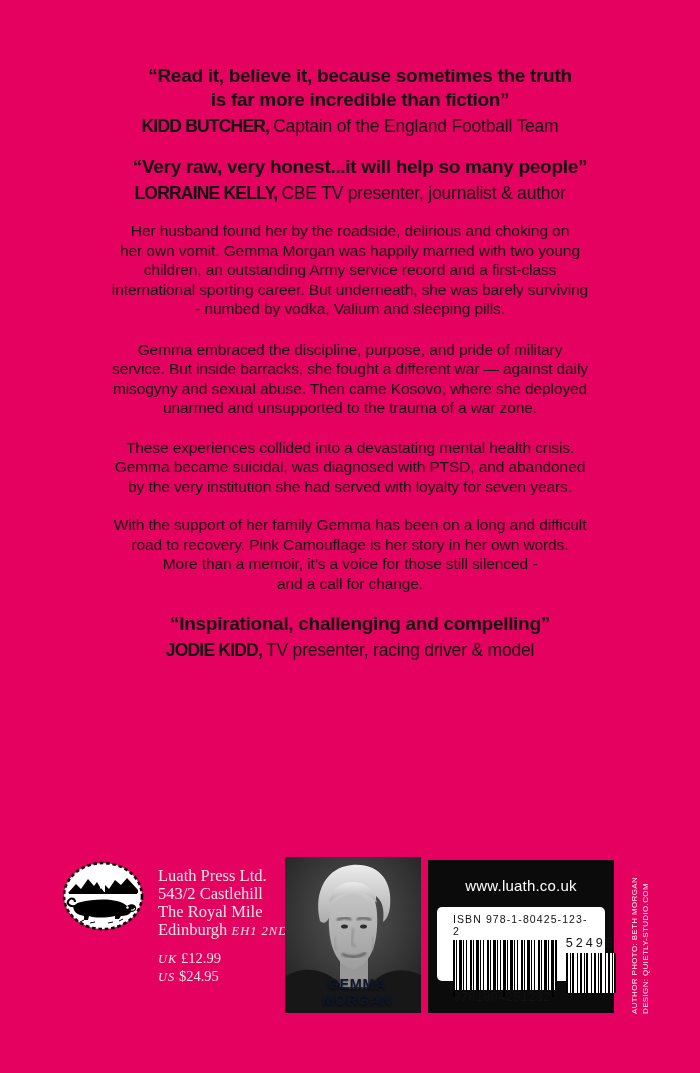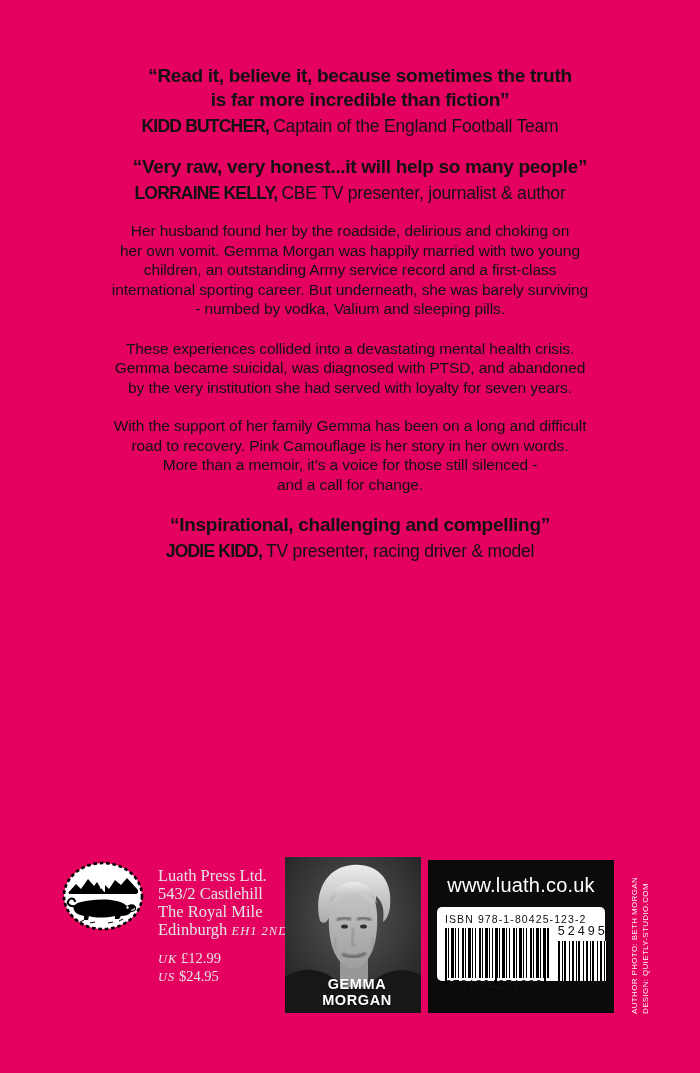--- a/index.html
+++ b/index.html
@@ -33,27 +33,27 @@
   }
   .pub-line{font-size:16.5px;line-height:18px;}
   .smallcaps{font-size:12.5px;letter-spacing:1px;font-style:italic;}
   .prices{margin-top:10px;}
   .price-line{font-size:14.5px;line-height:17px;}
 
   .photo{position:absolute;left:285px;top:857px;width:136px;height:156px;}
   .photo svg{display:block;}
   .photo-caption{
     position:absolute;left:8px;right:0;bottom:5px;text-align:center;
-    color:#ffffff;font-weight:700;font-size:14.5px;letter-spacing:0.6px;
+    color:#0f172a;font-weight:700;font-size:14.5px;letter-spacing:0.6px;
     text-shadow:0 1px 2px rgba(0,0,0,0.6);
   }
 
   .barcode-panel{position:absolute;left:428px;top:860px;width:186px;height:153px;background:#0b0b0b;}
-  .website{height:47px;line-height:51px;text-align:center;color:#fff;font-size:20px;letter-spacing:0.2px;}
-  .isbn-box{margin:0 9px;height:74px;background:#fff;border-radius:5px;padding:6px 8px 4px;box-sizing:border-box;}
+  .website{height:47px;line-height:51px;text-align:center;color:#fff;font-size:15px;letter-spacing:0.2px;}
+  .isbn-box{margin:0 9px;height:74px;background:#fff;border-radius:5px;padding:6px 16px 4px;box-sizing:border-box;}
   .isbn-text{font-size:10.5px;letter-spacing:1.1px;color:#111;text-align:left;line-height:12px;}
   .bc-row{display:flex;margin-top:3px;align-items:flex-start;}
   .bc-main{width:104px;position:relative;}
   .bars-main{
     height:50px;
     background:repeating-linear-gradient(90deg,
       #000 0 2px,#fff 2px 3px,#000 3px 4px,#fff 4px 6px,
       #000 6px 9px,#fff 9px 10px,#000 10px 11px,#fff 11px 13px,
       #000 13px 14px,#fff 14px 17px);
   }
@@ -98,20 +98,24 @@
       <div class="attr">
         <span class="attr-name">LORRAINE KELLY,</span><span class="attr-role">CBE TV presenter, journalist &amp; author</span>
       </div>
     </div>
 
     <p class="para mt-p1">Her husband found her by the roadside, delirious and choking on
 her own vomit. Gemma Morgan was happily married with two young
 children, an outstanding Army service record and a first-class
 international sporting career. But underneath, she was barely surviving
 - numbed by vodka, Valium and sleeping pills.</p>
+    <p class="para mt-p2">Gemma embraced the discipline, purpose, and pride of military
+service. But inside barracks, she fought a different war — against daily
+misogyny and sexual abuse. Then came Kosovo, where she deployed
+unarmed and unsupported to the trauma of a war zone.</p>
     <p class="para mt-p3">These experiences collided into a devastating mental health crisis.
 Gemma became suicidal, was diagnosed with PTSD, and abandoned
 by the very institution she had served with loyalty for seven years.</p>
     <p class="para mt-p4">With the support of her family Gemma has been on a long and difficult
 road to recovery. Pink Camouflage is her story in her own words.
 More than a memoir, it’s a voice for those still silenced -
 and a call for change.</p>
 
 
     <div class="mt-q3">

